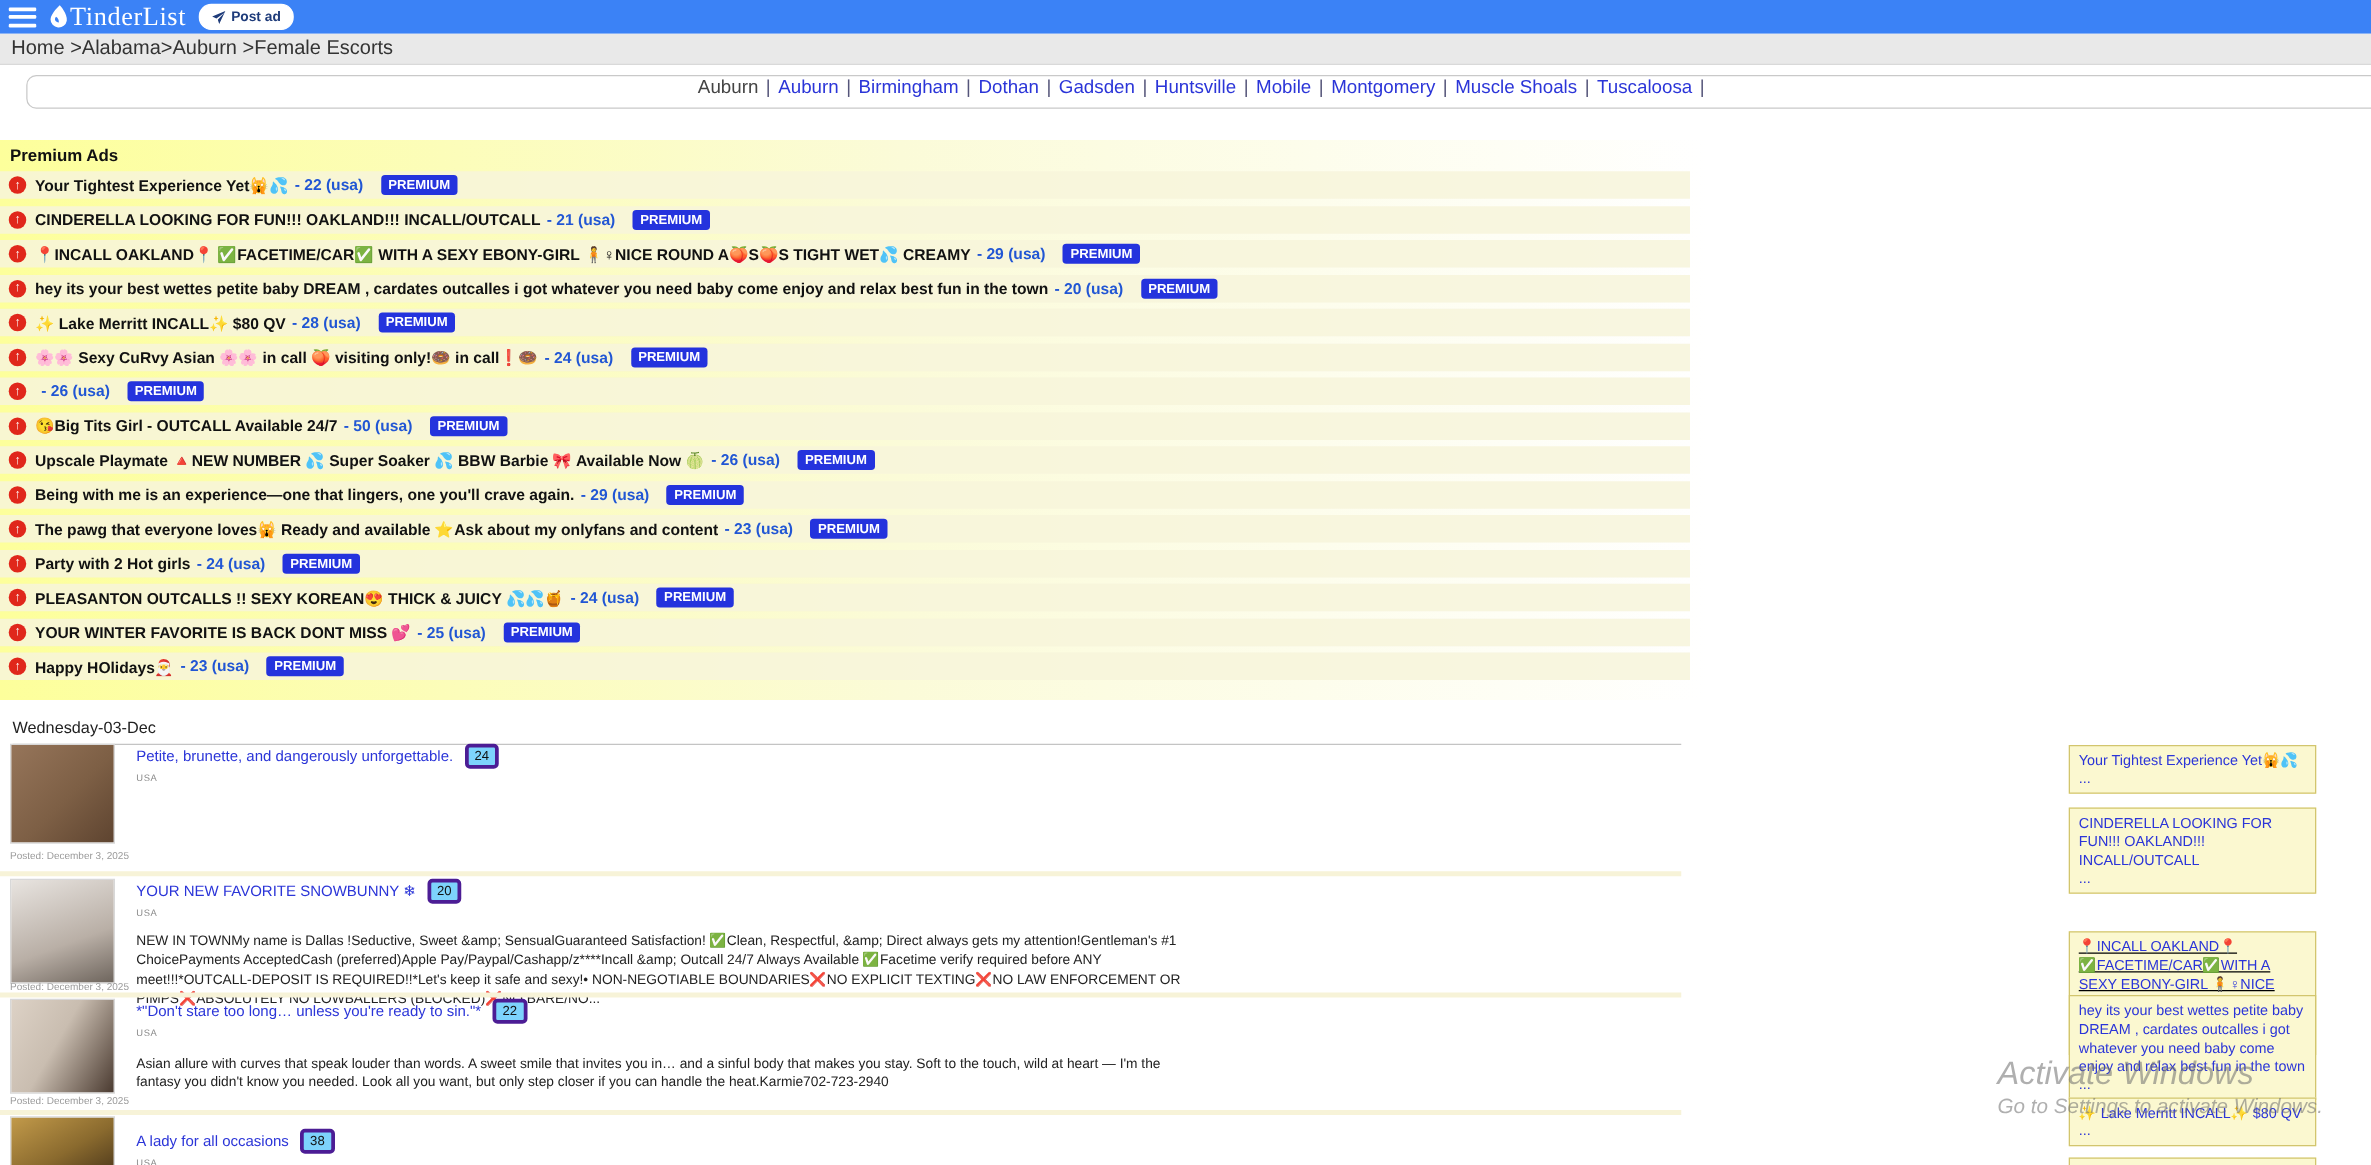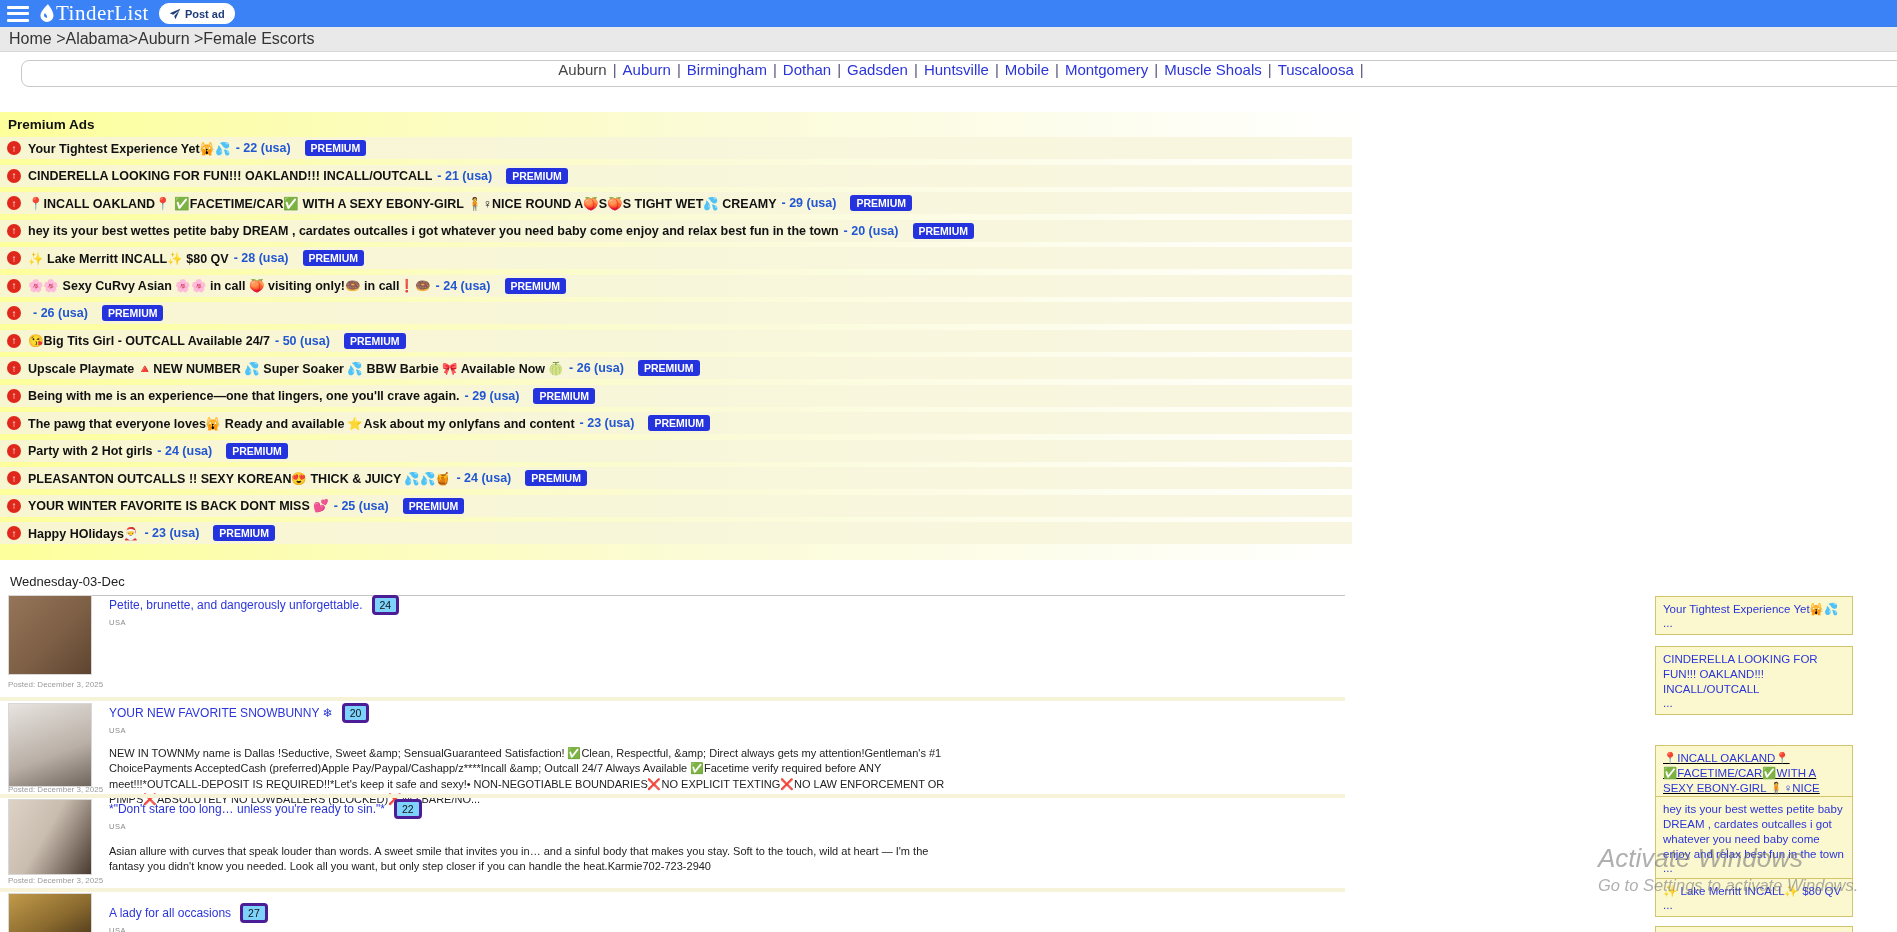--- a/index.html
+++ b/index.html
@@ -267,21 +267,21 @@
   <div class="posted" style="top:77px;">Posted: December 3, 2025</div>
 </div>
 <div class="ldivider" style="top:888px;"></div>
 
 <div class="listing" style="top:893px;height:39px;overflow:visible;">
   <div class="lrow">
     <div class="thumb th4"></div>
     <div class="lcontent">
       <div class="ltitlerow" style="margin-top:10px;">
         <span class="ltitle">A lady for all occasions</span>
-        <span class="agebadge">27</span>
+        <span class="agebadge">38</span>
       </div>
       <div class="loc">USA</div>
     </div>
   </div>
 </div>
 
 <div class="sbox" style="top:596px;">
   <div class="st">Your Tightest Experience Yet🙀💦</div>
   <div class="more">...</div>
 </div>

